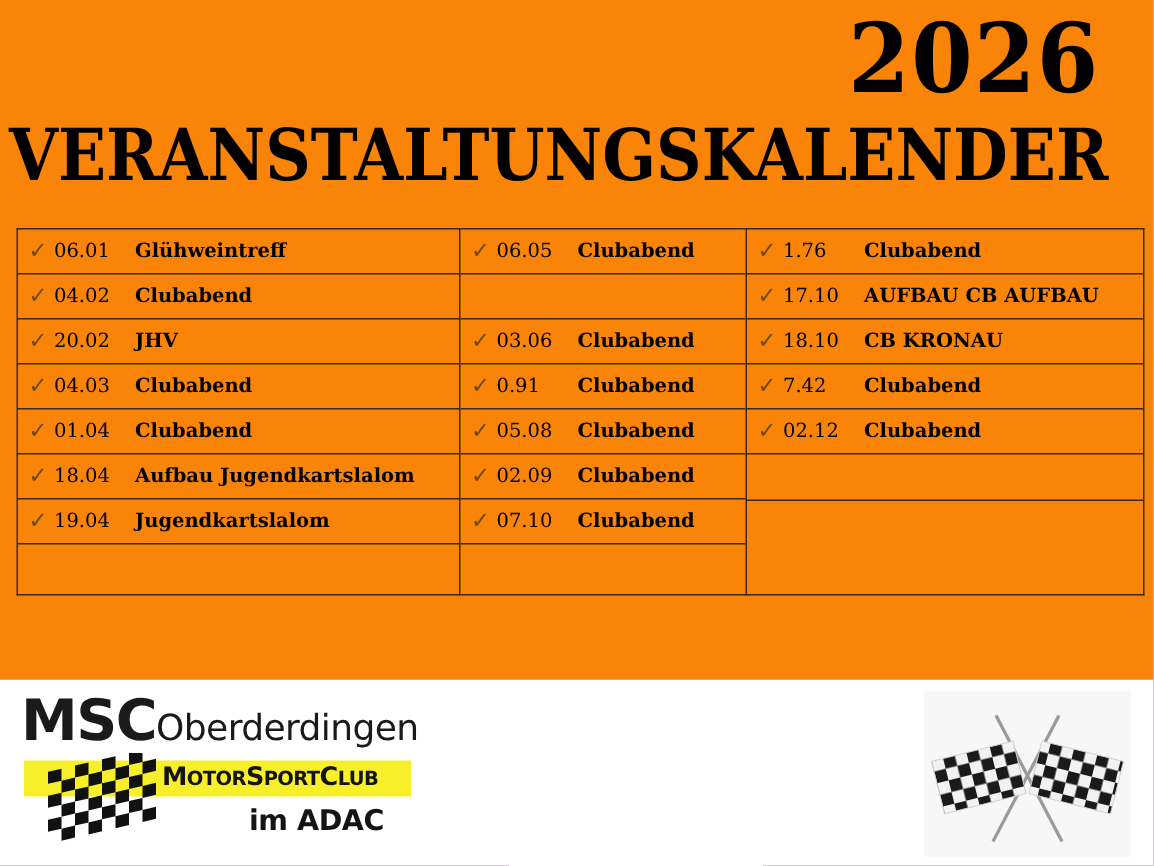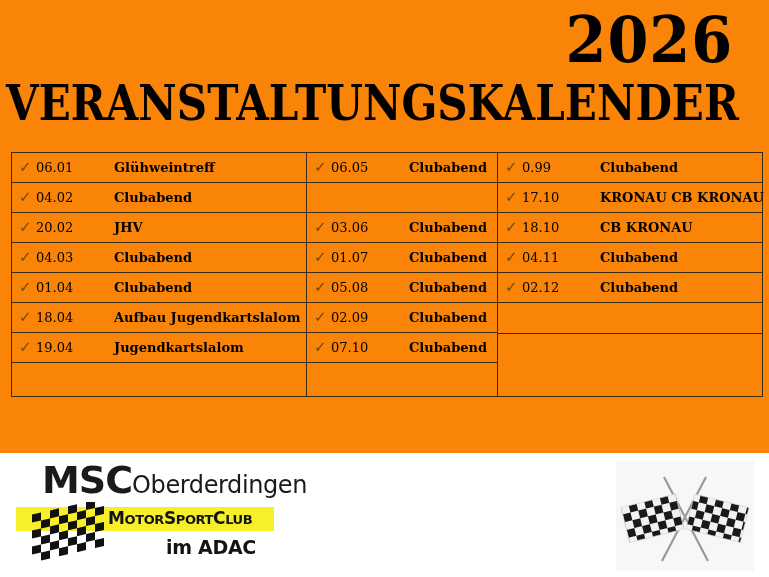--- a/index.html
+++ b/index.html
@@ -112,21 +112,20 @@
     font-family: "DejaVu Serif", "Liberation Serif", serif;
     font-weight: normal;
     font-size: 13px;
     color: #000;
   }
   .evname {
     font-family: "DejaVu Serif", "Liberation Serif", serif;
     font-weight: bold;
     font-size: 13px;
     color: #000;
-    margin-left: 24px;
   }
 
   
   #footer {
     position: absolute;
     left: 0;
     top: 453px;
     width: 769px;
     height: 124px;
     background: #ffffff;
@@ -137,21 +136,20 @@
     position: absolute;
     left: 14px;
     top: 4px;
     width: 275px;
     height: 116px;
   }
   #msc-line1 {
     position: absolute;
     left: 0; top: 4px;
     white-space: nowrap;
-    margin-left: 28px;
   }
   #msc-abbrev {
     font-family: "DejaVu Sans", sans-serif;
     font-weight: bold;
     font-size: 38px;
     line-height: 38px;
     color: #1a1a1a;
     letter-spacing: -1px;
   }
   #msc-town {
@@ -322,21 +320,21 @@
               <span class="evdate"></span>
               <span class="evname"></span>
             </div>
             <div class="evrow">
               <span class="chk">✓</span>
               <span class="evdate">03.06</span>
               <span class="evname">Clubabend</span>
             </div>
             <div class="evrow">
               <span class="chk">✓</span>
-              <span class="evdate">01.07</span>
+              <span class="evdate">0.91</span>
               <span class="evname">Clubabend</span>
             </div>
             <div class="evrow">
               <span class="chk">✓</span>
               <span class="evdate">05.08</span>
               <span class="evname">Clubabend</span>
             </div>
             <div class="evrow">
               <span class="chk">✓</span>
               <span class="evdate">02.09</span>
@@ -347,36 +345,36 @@
               <span class="evdate">07.10</span>
               <span class="evname">Clubabend</span>
             </div>
           </div>
         </td>
 
         <td class="colcell c3">
           <div class="colgrid">
             <div class="evrow">
               <span class="chk">✓</span>
-              <span class="evdate">0.99</span>
+              <span class="evdate">1.76</span>
               <span class="evname">Clubabend</span>
             </div>
             <div class="evrow">
               <span class="chk">✓</span>
               <span class="evdate">17.10</span>
-              <span class="evname">KRONAU CB  KRONAU</span>
+              <span class="evname">AUFBAU CB  AUFBAU</span>
             </div>
             <div class="evrow">
               <span class="chk">✓</span>
               <span class="evdate">18.10</span>
               <span class="evname">CB KRONAU</span>
             </div>
             <div class="evrow">
               <span class="chk">✓</span>
-              <span class="evdate">04.11</span>
+              <span class="evdate">7.42</span>
               <span class="evname">Clubabend</span>
             </div>
             <div class="evrow">
               <span class="chk">✓</span>
               <span class="evdate">02.12</span>
               <span class="evname">Clubabend</span>
             </div>
             <div class="filler bordered"></div>
             <div class="filler"></div>
           </div>

